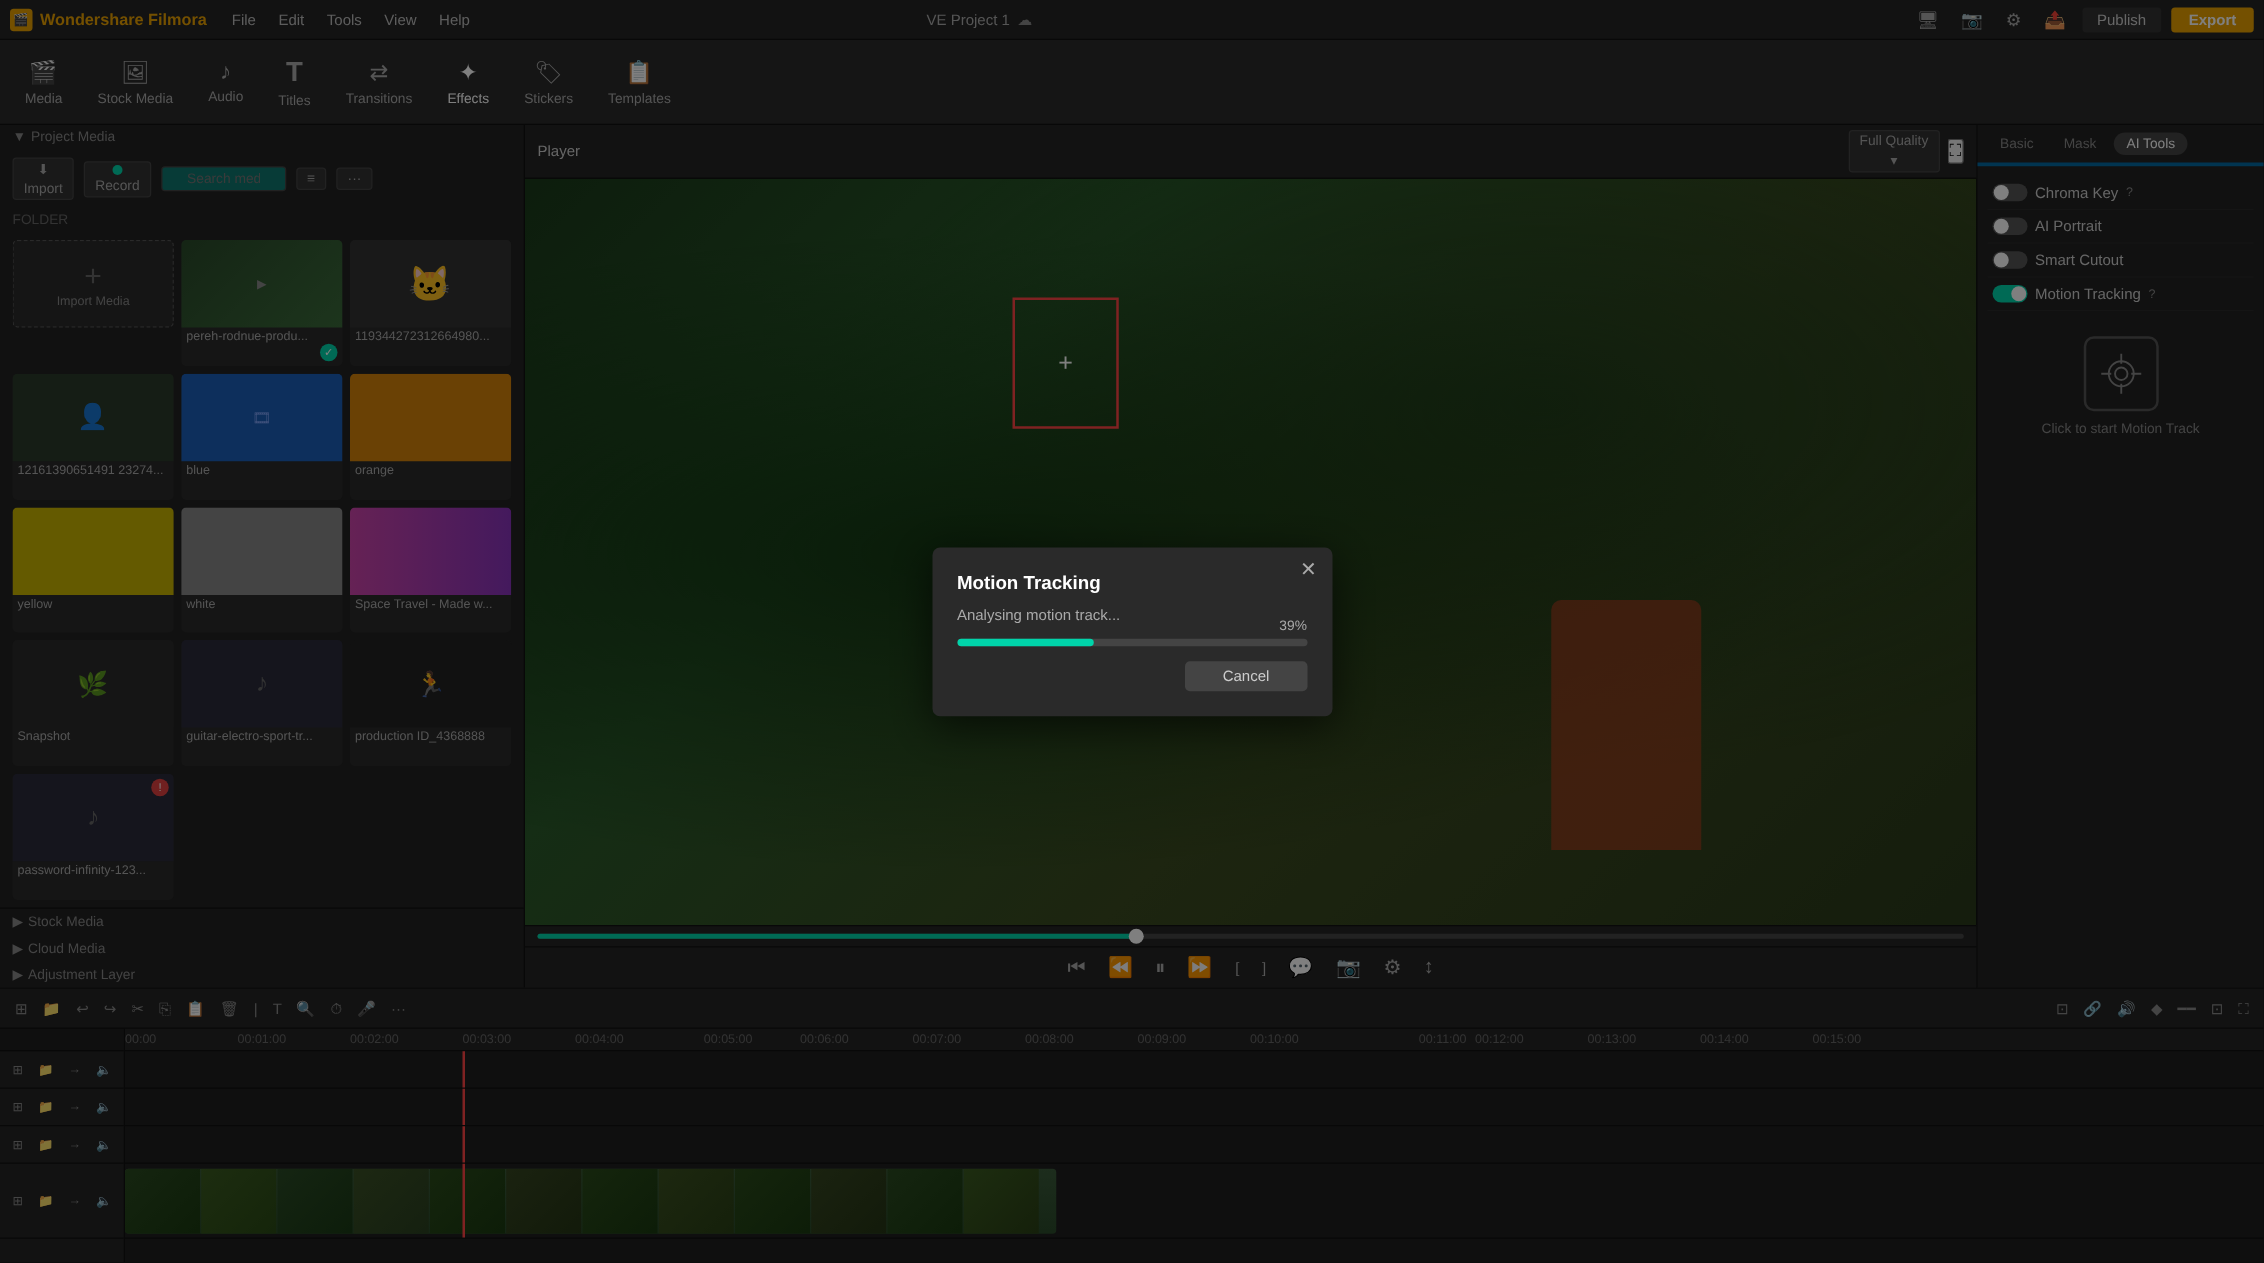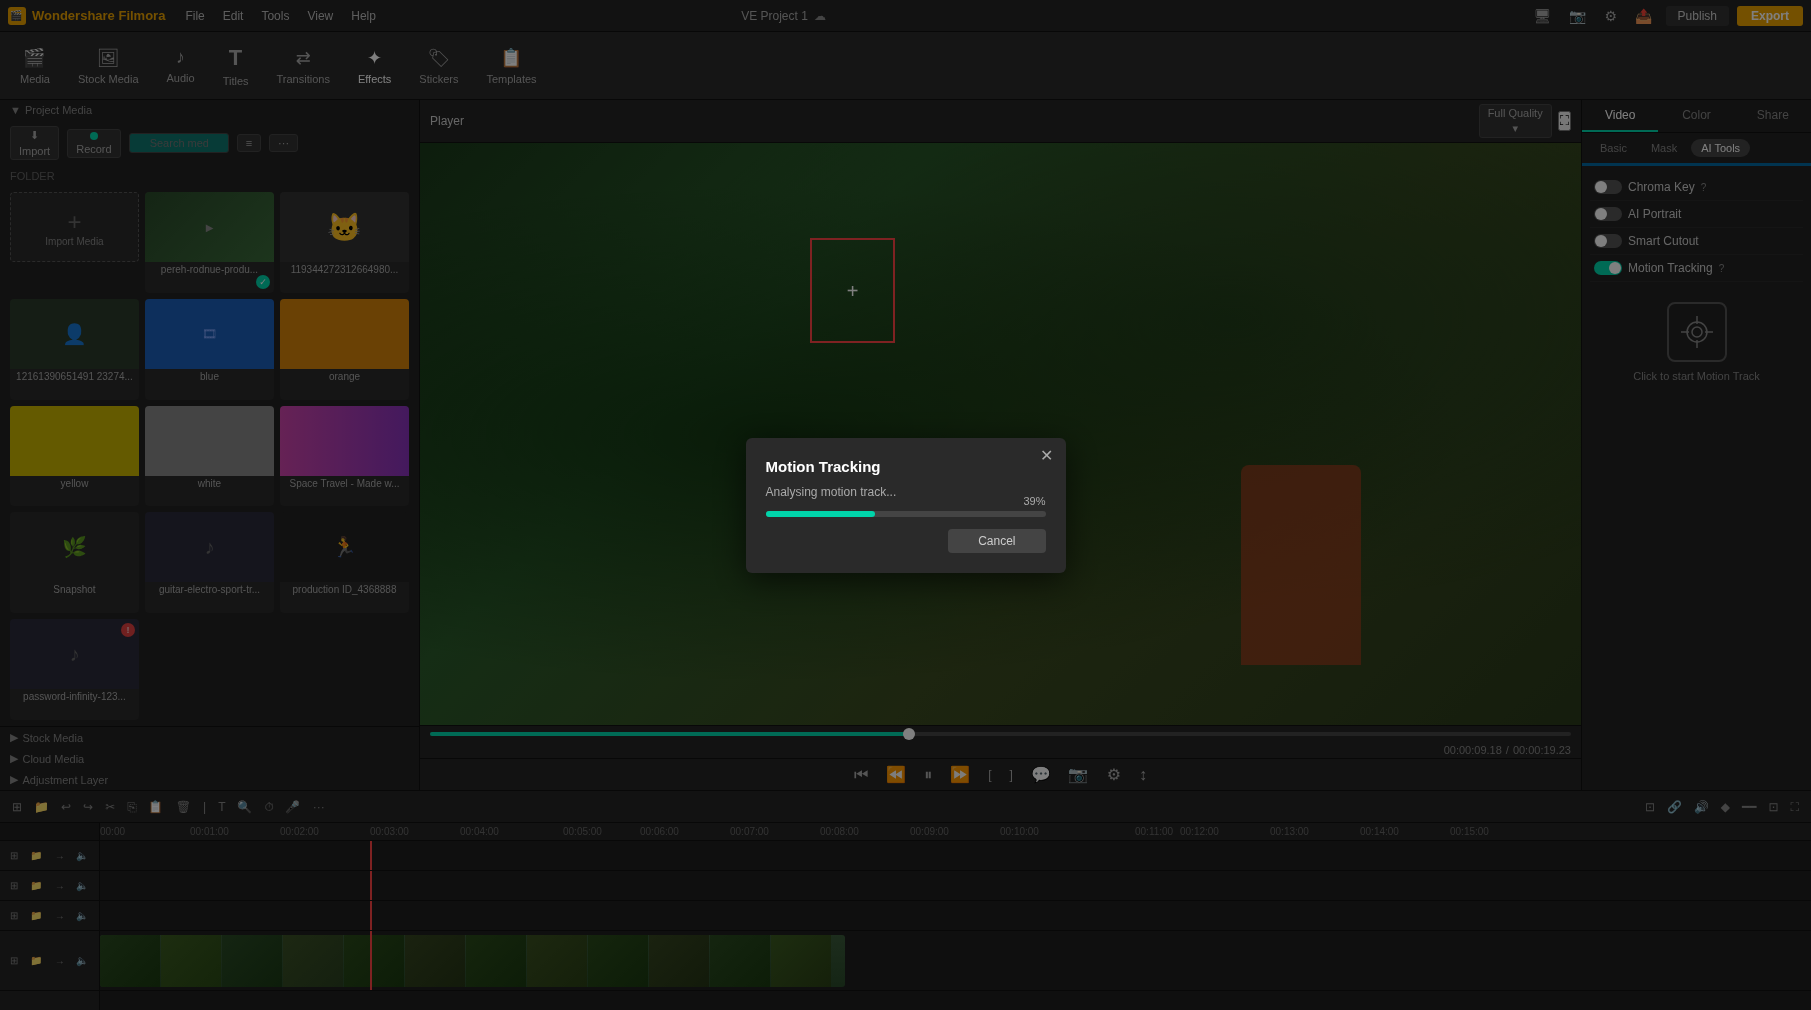--- a/index.html
+++ b/index.html
@@ -26,21 +26,21 @@
     
     #main { display: flex; height: calc(1010px - 32px - 68px - 220px); }
 
     
     #left-panel { width: 420px; background: #222; border-right: 1px solid #111; display: flex; flex-direction: column; }
     .panel-section { padding: 4px 10px; color: #888; font-size: 11px; display: flex; align-items: center; gap: 4px; cursor: pointer; }
     .media-grid-header { padding: 6px 10px; display: flex; align-items: center; gap: 8px; }
     .folder-label { color: #666; font-size: 11px; text-transform: uppercase; padding: 4px 10px; }
     .media-grid { display: grid; grid-template-columns: repeat(3, 1fr); gap: 6px; padding: 6px 10px; overflow-y: auto; flex: 1; }
     .media-item { background: #2a2a2a; border-radius: 4px; overflow: hidden; cursor: pointer; position: relative; }
-    .media-label { color: #aaa; font-size: 10px; padding: 2px 4px; text-align: center; overflow: hidden; text-overflow: ellipsis; white-space: nowrap; }
+    .media-label { color: #aaa; font-size: 10px; padding: 2px 4px; overflow: hidden; text-overflow: ellipsis; white-space: nowrap; }
     .import-btn-item { border: 1px dashed #555; border-radius: 4px; display: flex; flex-direction: column; align-items: center; justify-content: center; cursor: pointer; height: 70px; }
     .import-btn-item .plus { font-size: 24px; color: #666; }
     .import-label { color: #888; font-size: 10px; }
 
     
     .thumb-yellow { background: #c8b400; width: 100%; height: 70px; }
     .thumb-gray { background: #888; width: 100%; height: 70px; }
     .thumb-black { background: #222; width: 100%; height: 70px; }
     .thumb-blue { background: #1a5eb8; width: 100%; height: 70px; }
     .thumb-orange { background: #d4820a; width: 100%; height: 70px; }
@@ -315,46 +315,36 @@
       </div>
     </div>
 
     <div style="padding:6px 10px;background:#252525;border-top:1px solid #111;">
       <div class="playback-slider">
         <div class="playback-progress"></div>
         <div class="playback-thumb" style="left:calc(42% - 6px);right:auto;"></div>
       </div>
     </div>
 
-    <div style="display:flex;justify-content:flex-end;padding:2px 10px;background:#252525;">
-      <span class="time-display">00:00:09.18</span>
-      <span class="time-display" style="margin:0 4px;">/</span>
-      <span class="time-display">00:00:19.23</span>
-    </div>
 
     <div id="control-buttons">
       <button class="ctrl-btn">⏮</button>
       <button class="ctrl-btn">⏪</button>
       <button class="ctrl-btn">⏸</button>
       <button class="ctrl-btn">⏩</button>
       <button class="ctrl-btn" style="font-size:12px;">[</button>
       <button class="ctrl-btn" style="font-size:12px;">]</button>
       <button class="ctrl-btn">💬</button>
       <button class="ctrl-btn">📷</button>
       <button class="ctrl-btn">⚙</button>
       <button class="ctrl-btn">↕</button>
     </div>
   </div>
 
   <div id="right-panel">
-    <div id="right-panel-tabs">
-      <div class="right-tab active">Video</div>
-      <div class="right-tab">Color</div>
-      <div class="right-tab">Share</div>
-    </div>
     <div class="right-panel-subtabs">
       <div class="sub-tab">Basic</div>
       <div class="sub-tab">Mask</div>
       <div class="sub-tab active">AI Tools</div>
     </div>
     <div class="right-panel-content">
 
       <div class="ai-tool-item">
         <span class="ai-tool-label">
           <div class="ai-toggle"></div>

